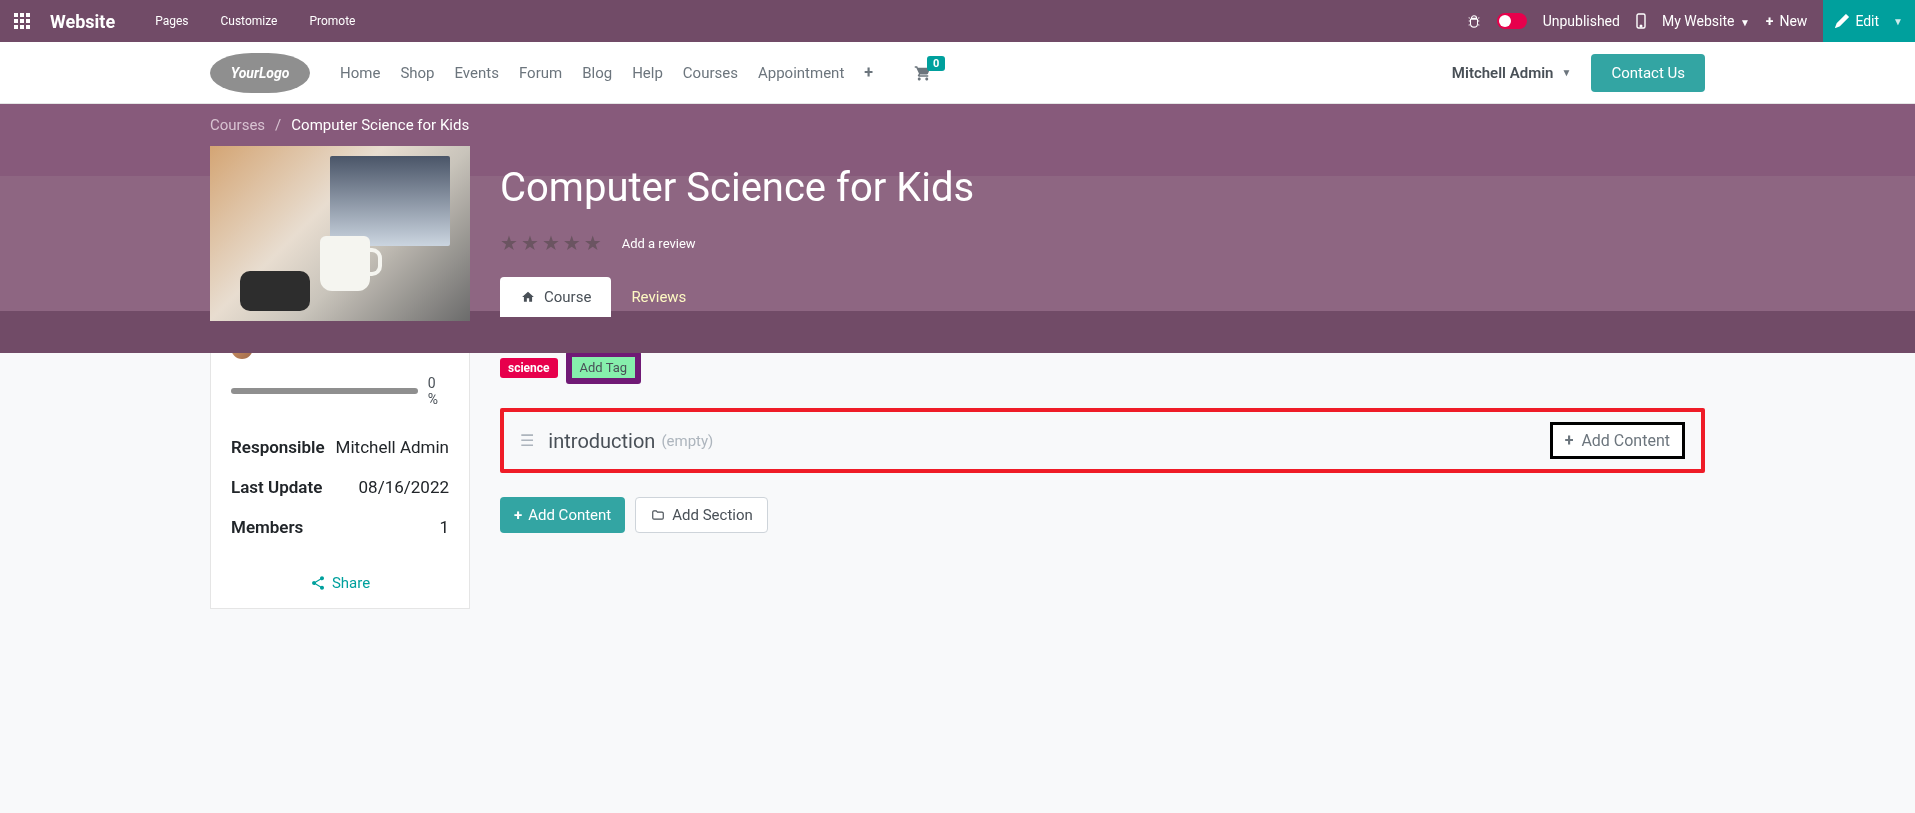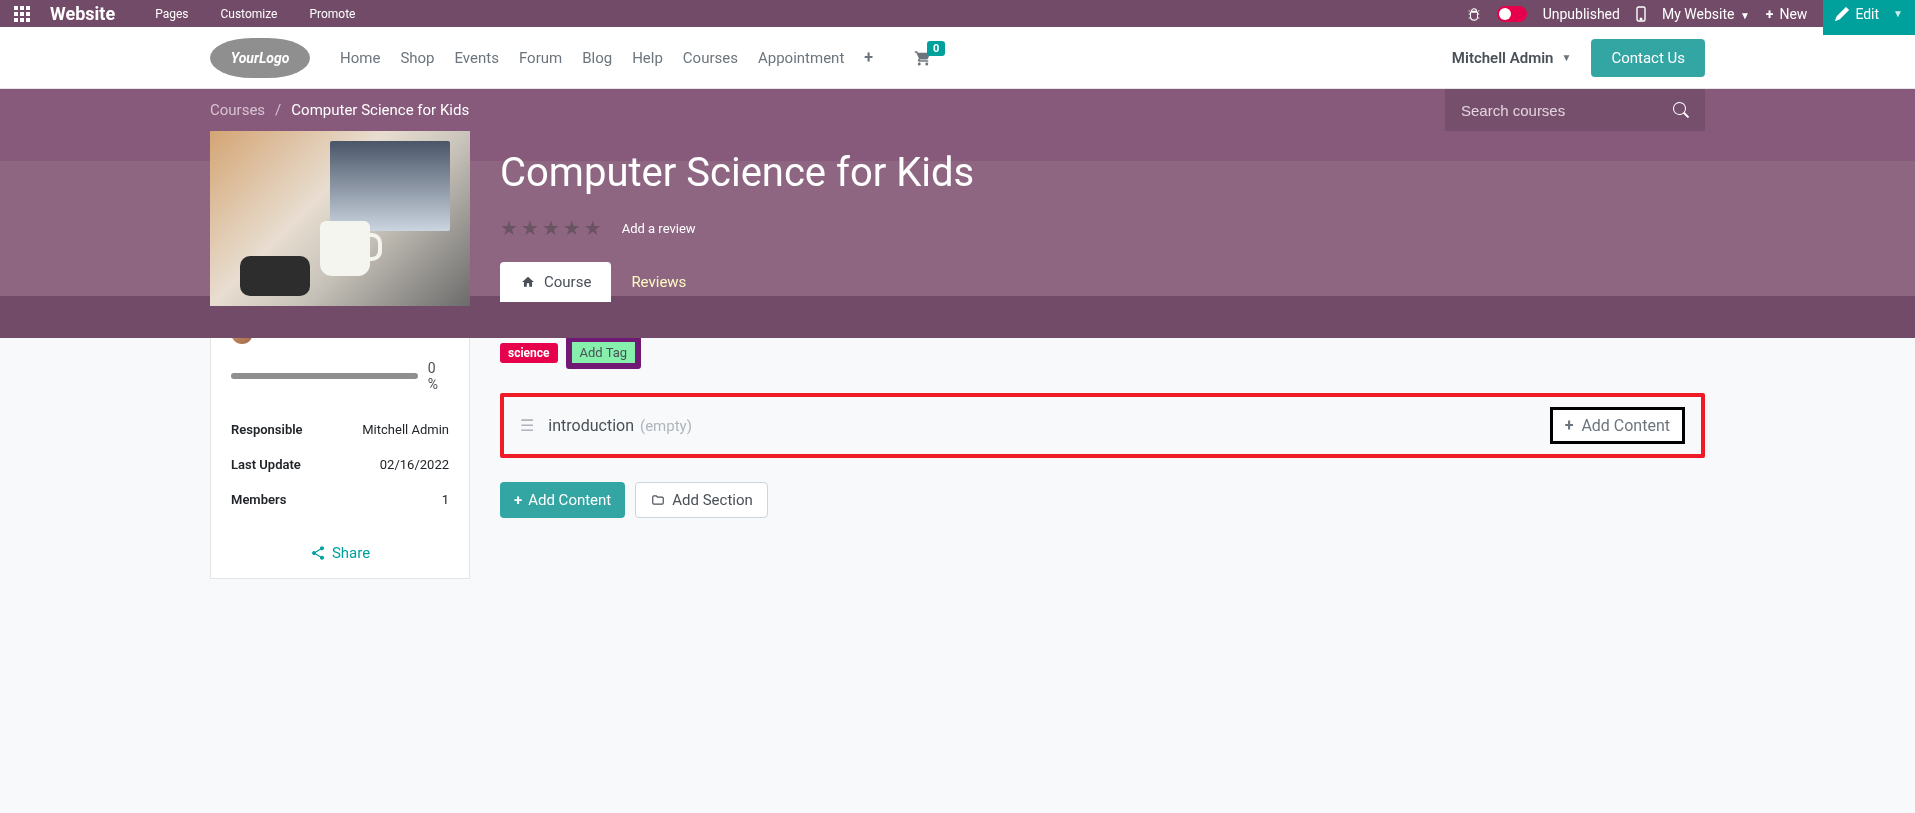--- a/index.html
+++ b/index.html
@@ -1,19 +1,19 @@
 <!DOCTYPE html>
 <html><head>
 <meta charset="utf-8">
 <style>
 * { margin: 0; padding: 0; box-sizing: border-box; }
 body { font-family: -apple-system, BlinkMacSystemFont, "Segoe UI", Roboto, "Helvetica Neue", Arial, sans-serif; font-size: 14px; background: #f8f9fa; width: 1915px; }
 
 
-.admin-bar { background: #714B67; height: 27px; display: flex; align-items: center; color: #fff; padding: 8px 14px; }
+.admin-bar { background: #714B67; height: 42px; display: flex; align-items: center; color: #fff; padding: 8px 14px; }
 .admin-left { display: flex; align-items: center; gap: 12px; }
 .grid-icon { display: grid; grid-template-columns: repeat(3, 4px); grid-template-rows: repeat(3, 4px); gap: 2px; }
 .grid-icon span { background: #fff; width: 4px; height: 4px; }
 .admin-title { font-size: 18px; font-weight: 700; margin-left: 8px; margin-right: 18px; cursor: pointer; }
 .admin-link { color: #fff; font-size: 12px; cursor: pointer; padding: 0 10px; }
 .admin-right { margin-left: auto; display: flex; align-items: center; gap: 16px; }
 .toggle { width: 30px; height: 16px; background: #e7004c; border-radius: 8px; position: relative; cursor: pointer; }
 .toggle::after { content: ""; position: absolute; left: 2px; top: 2px; width: 12px; height: 12px; background: #fff; border-radius: 50%; }
 .edit-btn { background: #00A09D; height: 42px; display: flex; align-items: center; padding: 0 12px; gap: 6px; cursor: pointer; margin-right: -14px; }
 .caret-down { font-size: 10px; margin-left: 2px; }
@@ -66,33 +66,33 @@
 .body-area { display: flex; padding: 0 210px; gap: 30px; }
 .sidebar { width: 260px; background: #fff; border: 1px solid #e5e5e5; border-top: none; padding: 16px 20px; flex-shrink: 0; }
 .enrolled-row { display: flex; align-items: center; justify-content: space-between; margin-bottom: 16px; }
 .enrolled-left { display: flex; align-items: center; gap: 8px; }
 .avatar { width: 22px; height: 22px; background: linear-gradient(135deg, #d49b6a, #a0694a); border-radius: 50%; }
 .enrolled-text { color: #495057; font-size: 15px; }
 .check { color: #212529; font-size: 16px; font-weight: bold; }
 .progress-bar { height: 6px; background: #8f8f8f; border-radius: 3px; width: 190px; display: inline-block; }
 .progress-row { display: flex; align-items: center; gap: 10px; margin-bottom: 20px; }
 .progress-pct { font-size: 14px; color: #495057; }
-.info-row { display: flex; justify-content: space-between; padding: 10px 0; font-size: 13px; color: #212529; }
+.info-row { display: flex; justify-content: space-between; padding: 10px 0; font-size: 17px; color: #212529; }
 .info-label { font-weight: 600; }
 .share-link { text-align: center; color: #00A09D; font-size: 15px; margin-top: 27px; cursor: pointer; display: flex; align-items: center; justify-content: center; gap: 6px; }
 
 .main-content { flex: 1; padding-top: 30px; }
 .tag-row { display: flex; gap: 8px; margin-bottom: 24px; align-items: center; }
 .tag { background: #e7004c; color: #fff; font-size: 12px; font-weight: bold; padding: 3px 8px; border-radius: 3px; }
 .add-tag { border: 6px solid #701a75; color: #495057; font-size: 13px; padding: 3px 8px; border-radius: 3px; cursor: pointer; background: #86efac; }
 
 .section-box { border: 4px solid #ef1c27; border-radius: 2px; padding: 6px; display: flex; align-items: center; margin-bottom: 24px; }
 .section-inner { display: flex; align-items: center; width: 100%; padding: 4px 10px; }
 .drag-icon { color: #adb5bd; font-size: 16px; margin-right: 14px; }
-.section-title { font-size: 16px; color: #495057; margin-right: 6px; }
+.section-title { font-size: 20px; color: #495057; margin-right: 6px; }
 .empty-label { color: #adb5bd; font-size: 15px; }
 .add-content-inline { margin-left: auto; border: 3px solid #000; padding: 6px 12px; display: flex; align-items: center; gap: 8px; color: #6c757d; font-size: 16px; cursor: pointer; background: #fff; }
 
 .action-row { display: flex; gap: 10px; }
 .btn-teal { background: #33A5A3; color: #fff; padding: 9px 14px; border-radius: 4px; display: flex; align-items: center; gap: 6px; cursor: pointer; font-size: 15px; }
 .btn-outline { background: #fff; border: 1px solid #ced4da; color: #495057; padding: 3px 14px; border-radius: 4px; display: flex; align-items: center; gap: 6px; cursor: pointer; font-size: 15px; }
 
 svg { display: block; }
 </style>
 </head>
@@ -175,28 +175,20 @@
   <div class="contact-btn">Contact Us</div>
 </div>
 
 <div class="hero">
   <div class="hero-top">
     <div class="breadcrumb">
       <a>Courses</a>
       <span class="sep">/</span>
       <span>Computer Science for Kids</span>
     </div>
-    <div class="search-box">
-      <input type="text" placeholder="Search courses" style="">
-      <span class="search-icon">
-        <svg width="16" height="16" viewBox="0 0 16 16" fill="#fff">
-            <path d="M11.742 10.344a6.5 6.5 0 1 0-1.397 1.398l3.85 3.85a1 1 0 0 0 1.415-1.414l-3.85-3.85zM12 6.5a5.5 5.5 0 1 1-11 0 5.5 5.5 0 0 1 11 0z"></path>
-          </svg>
-      </span>
-    </div>
   </div>
   <div class="hero-main">
     <div class="hero-bg-light"></div>
     <div class="hero-bg-dark"></div>
     <div class="course-img">
         <div class="mug"></div>
       </div>
     <div class="hero-content">
       <h1 class="hero-title">Computer Science for Kids</h1>
       <div class="rating-row">
@@ -235,21 +227,21 @@
     <div class="progress-row">
       <div class="progress-bar"></div>
       <span class="progress-pct">0 %</span>
     </div>
     <div class="info-row">
       <span class="info-label">Responsible</span>
       <span>Mitchell Admin</span>
     </div>
     <div class="info-row">
       <span class="info-label">Last Update</span>
-      <span>02/16/2022</span>
+      <span>08/16/2022</span>
     </div>
     <div class="info-row">
       <span class="info-label">Members</span>
       <span>1</span>
     </div>
     <div class="share-link">
       <svg width="16" height="16" viewBox="0 0 24 24" fill="#00A09D">
           <path d="M18 16c-.8 0-1.5.3-2 .8l-7-4c0-.3.1-.5.1-.8s0-.5-.1-.8l7-4c.5.5 1.2.8 2 .8 1.7 0 3-1.3 3-3s-1.3-3-3-3-3 1.3-3 3c0 .3 0 .5.1.8l-7 4c-.5-.5-1.2-.8-2-.8-1.7 0-3 1.3-3 3s1.3 3 3 3c.8 0 1.5-.3 2-.8l7 4c0 .3-.1.5-.1.8 0 1.7 1.3 3 3 3s3-1.3 3-3-1.3-3-3-3z"></path>
         </svg>
       <span>Share</span>

